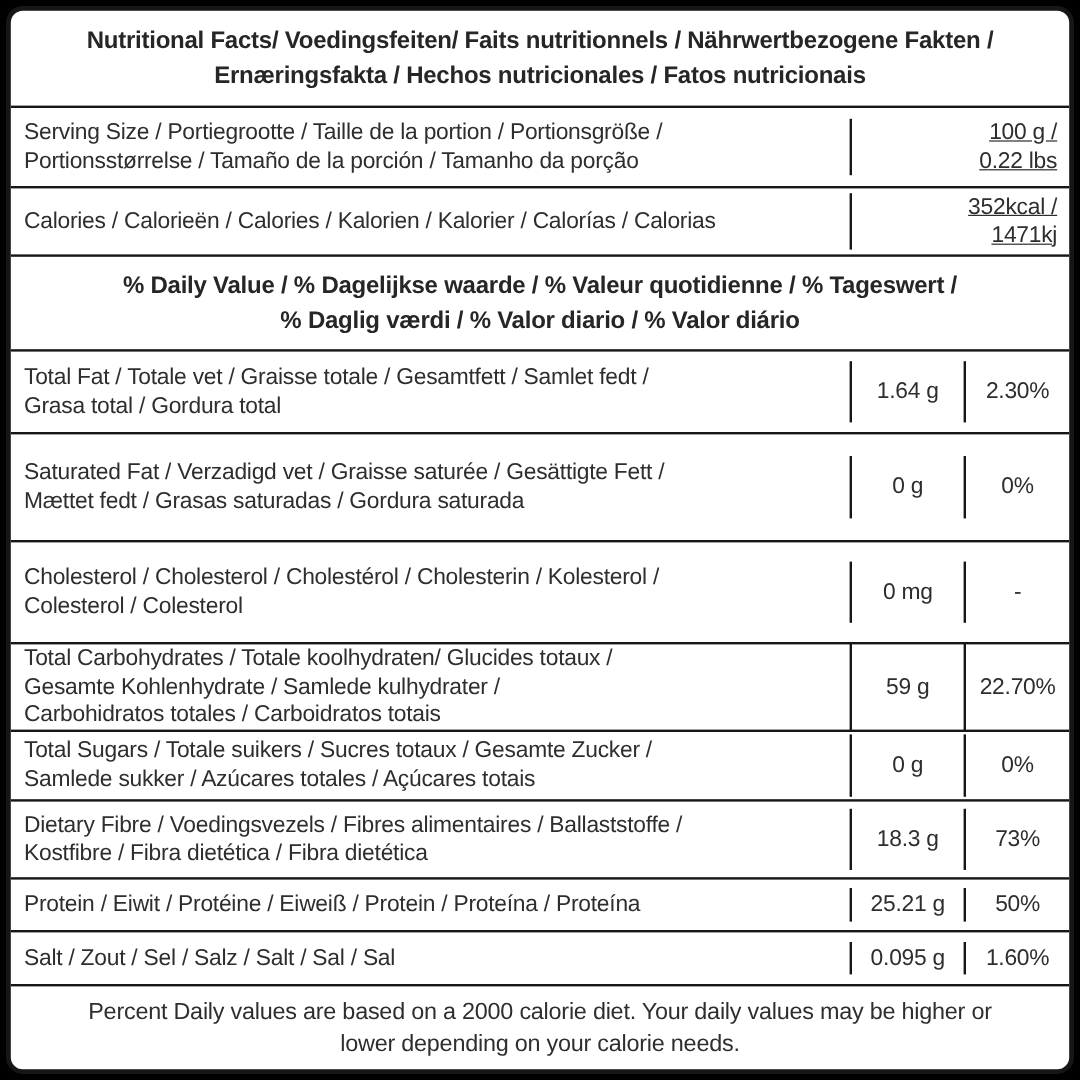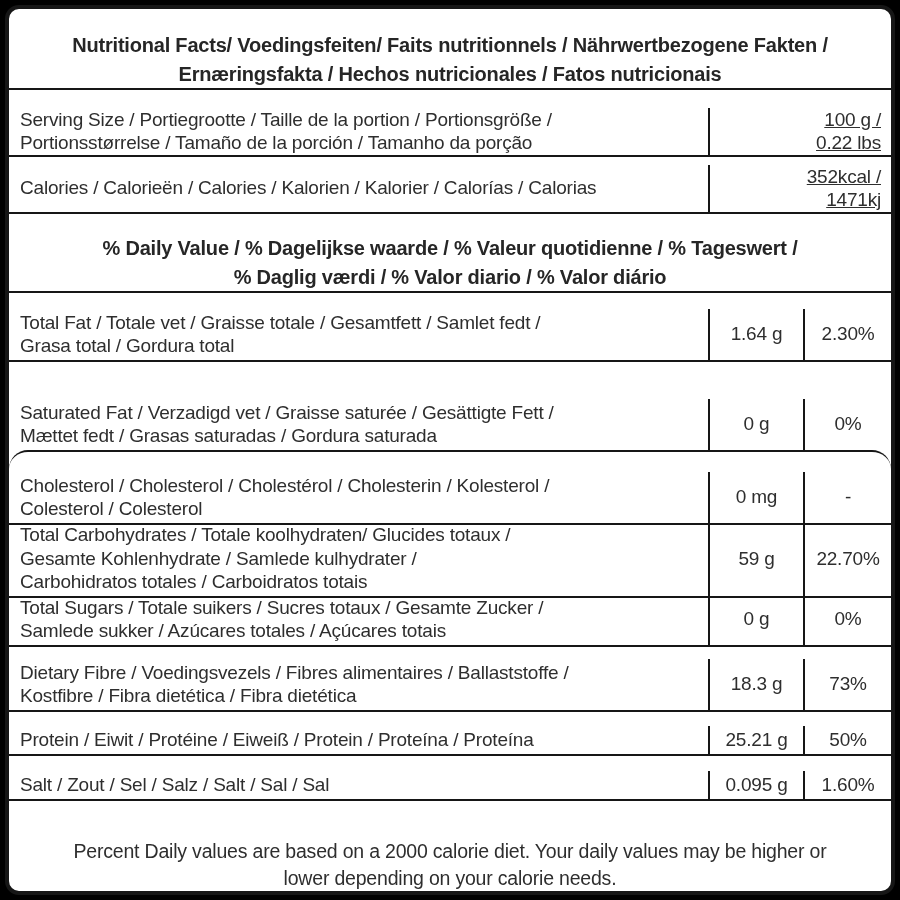--- a/index.html
+++ b/index.html
@@ -16,33 +16,33 @@
     background:#ffffff;
     border:4px solid #161616;
     border-radius:14px;
     overflow:hidden;
     display:flex;flex-direction:column;
     box-sizing:border-box;
   }
   .row{
     box-sizing:border-box;
     border-top:2.5px solid #161616;
-    display:flex;align-items:flex-end;
+    display:flex;align-items:center;
     flex:0 0 auto;
   }
   .row:first-child{border-top:none;}
   .r-title{height:79px;}
   .r-serving{height:67px;}
   .r-cal{height:57px;}
   .r-dv{height:79px;}
   .r-n1{height:69px;}
   .r-n2{height:90px;}
-  .r-n3{height:73px;border-radius:19px;}
+  .r-n3{height:85px;}
   .r-n4{height:73px;}
-  .r-n5{height:49px;}
+  .r-n5{height:58px;}
   .r-n6{height:65px;}
   .r-n7{height:44px;}
   .r-n8{height:45px;}
   .r-foot{flex:1 1 auto;}
 
   .full-cell{
     flex:1;display:flex;align-items:center;justify-content:center;
     text-align:center;white-space:pre-line;
     padding:0 14px;
   }

